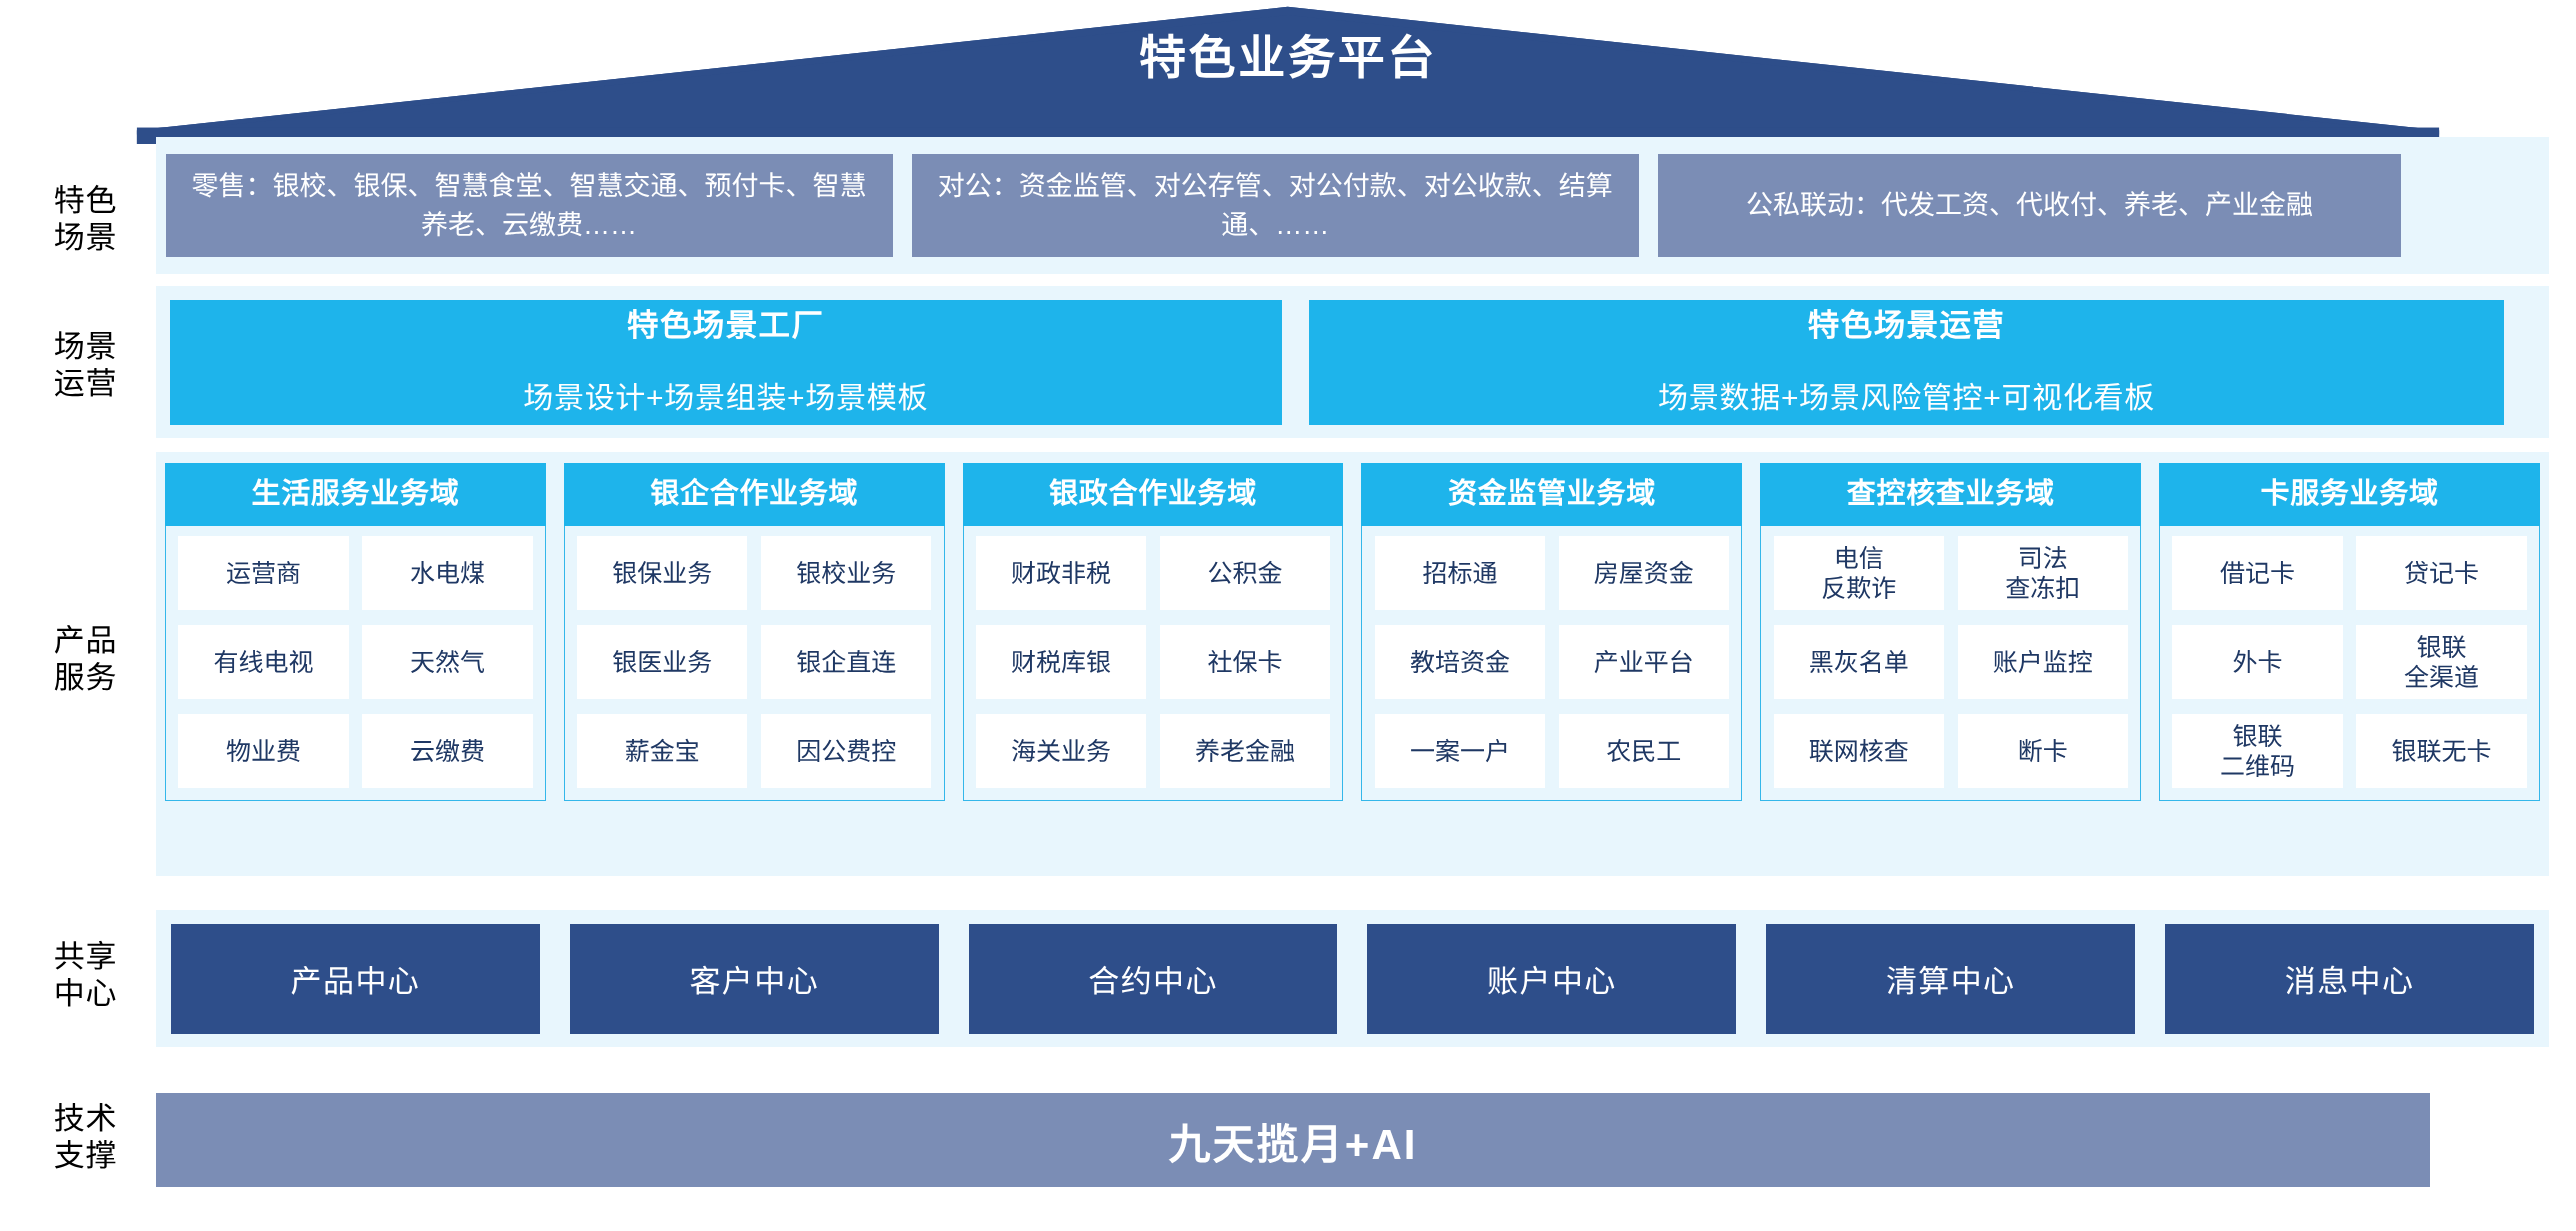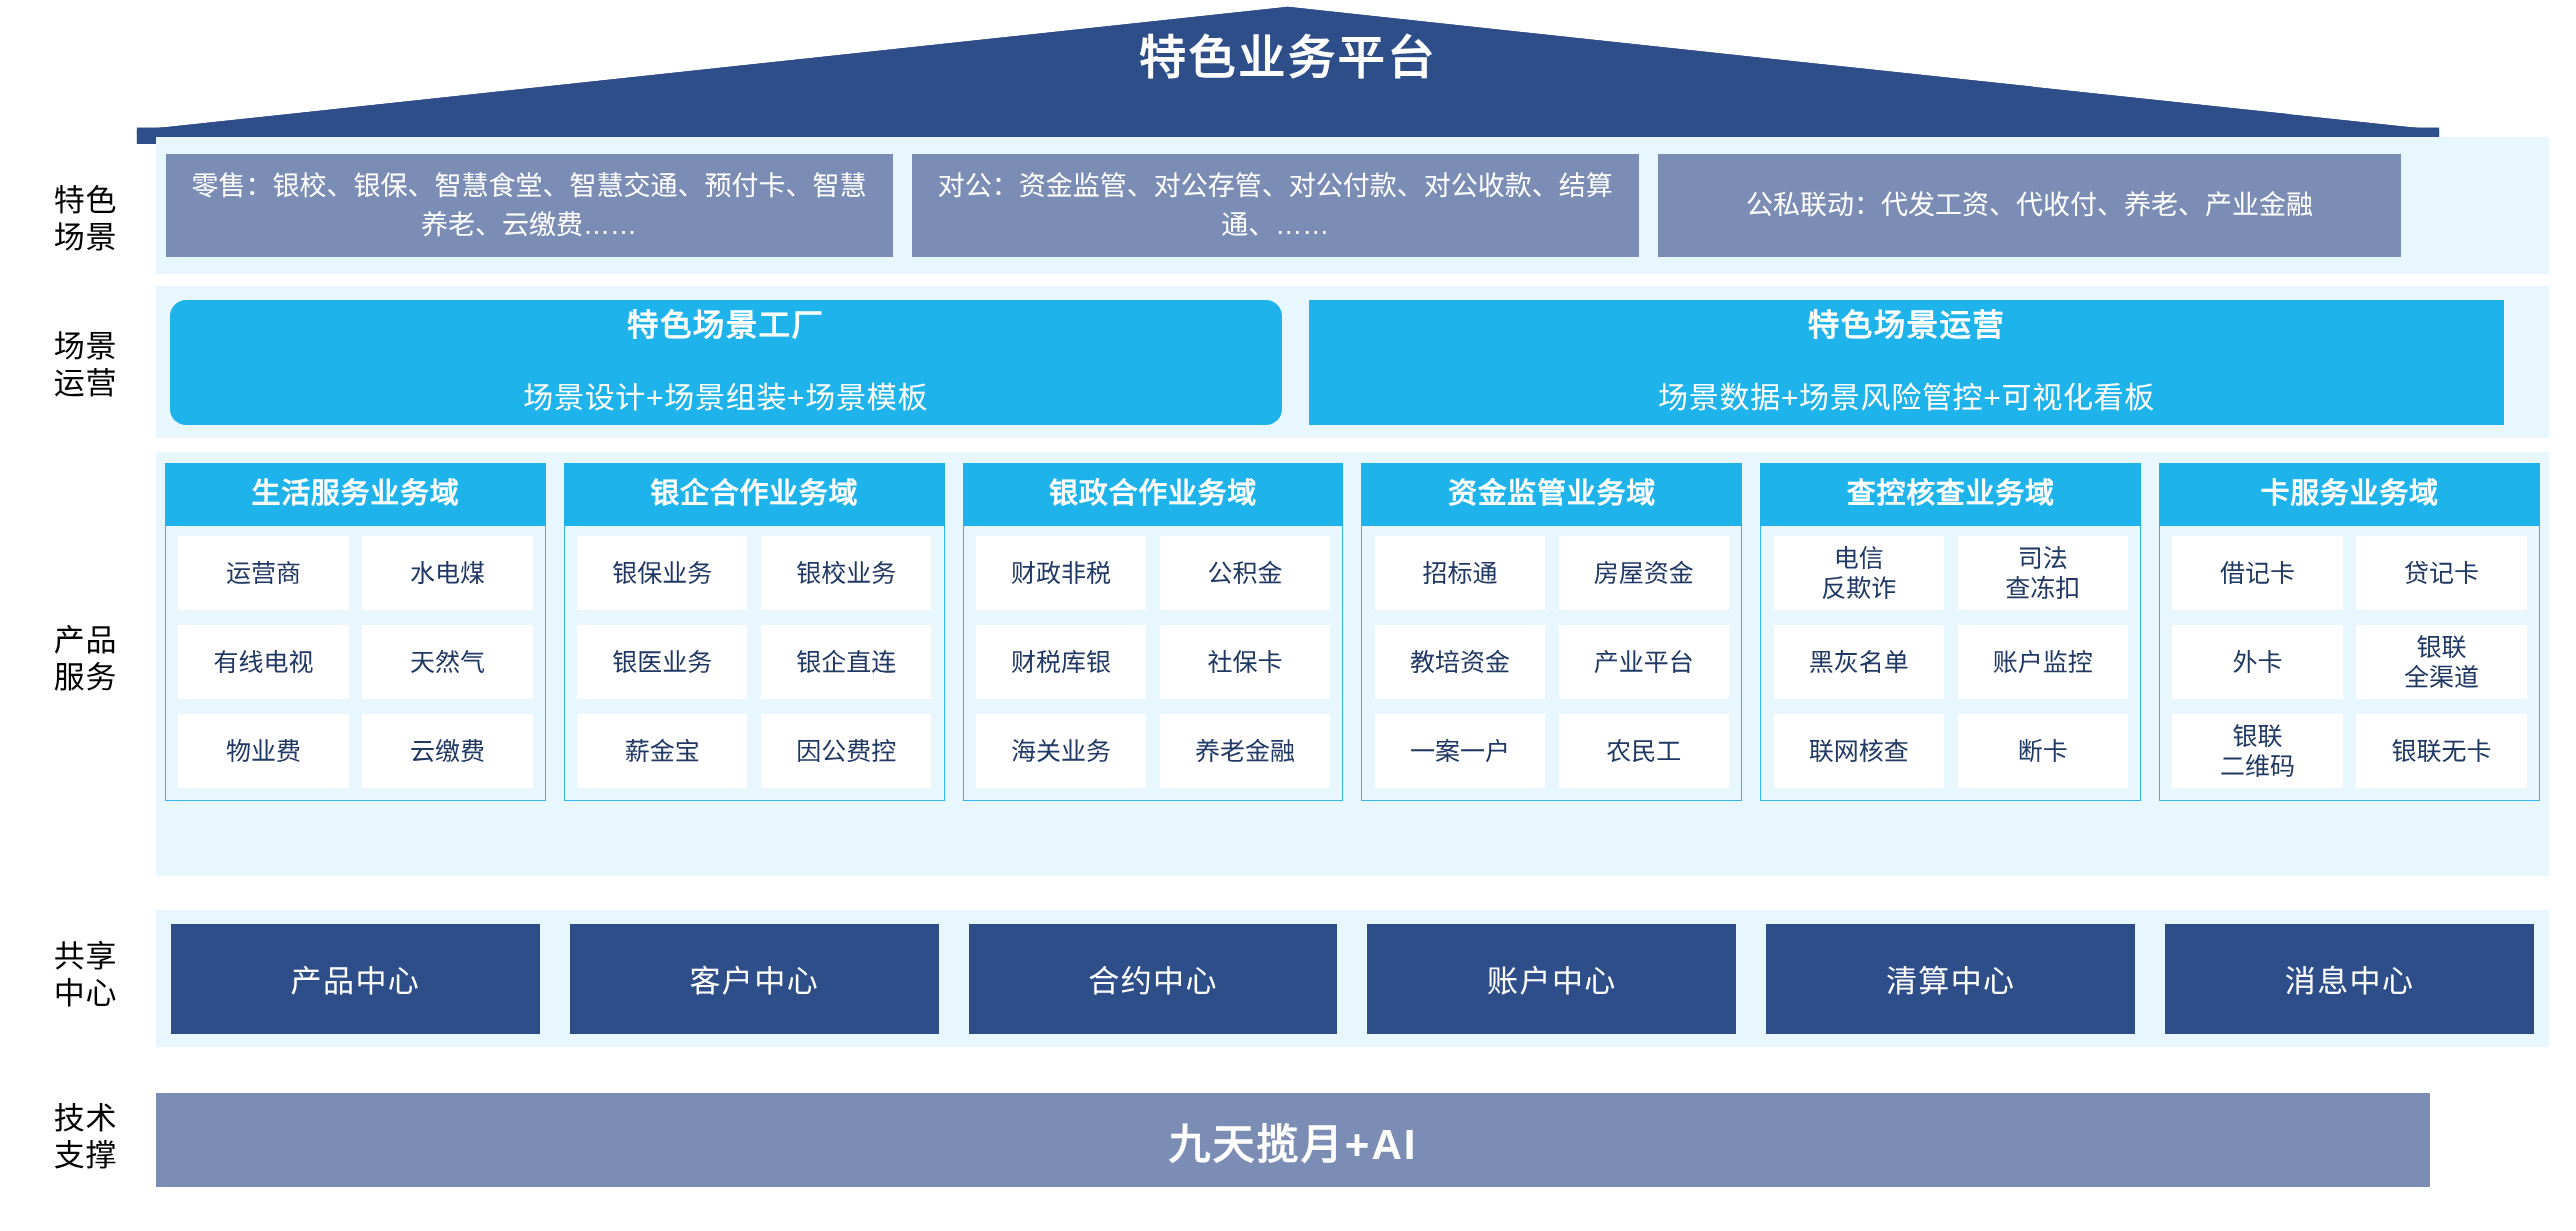--- a/index.html
+++ b/index.html
@@ -121,21 +121,21 @@
     background: #1eb4eb;
     color: #ffffff;
     display: flex;
     flex-direction: column;
     align-items: center;
     justify-content: center;
     height: 125px;
     margin: 0 13.7px;
     box-sizing: border-box;
   }
-  #oper-factory { flex: 0 0 1112px; border-radius: 16px; }
+  #oper-factory { flex: 0 0 1112px; }
   #oper-run     { flex: 0 0 1195px; }
   .oper-title {
     font-size: 31.5px;
     font-weight: bold;
     line-height: 1.15;
     letter-spacing: 1.4px;
   }
   .oper-sub {
     font-size: 30px;
     font-weight: normal;

